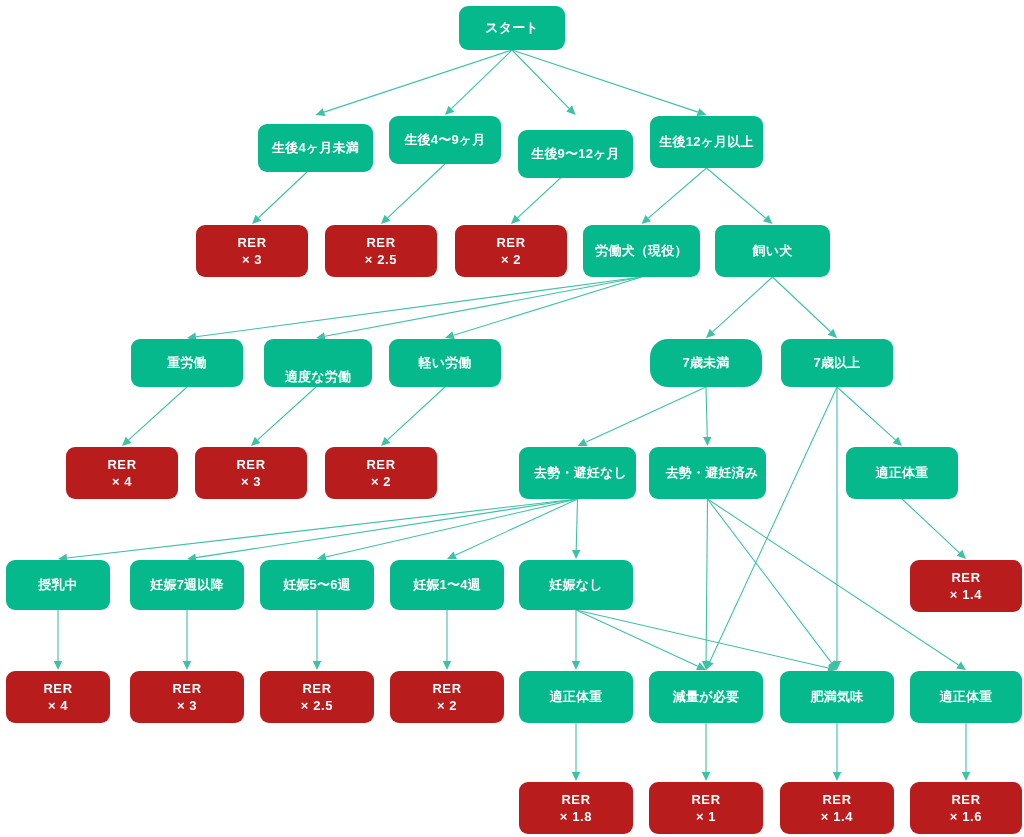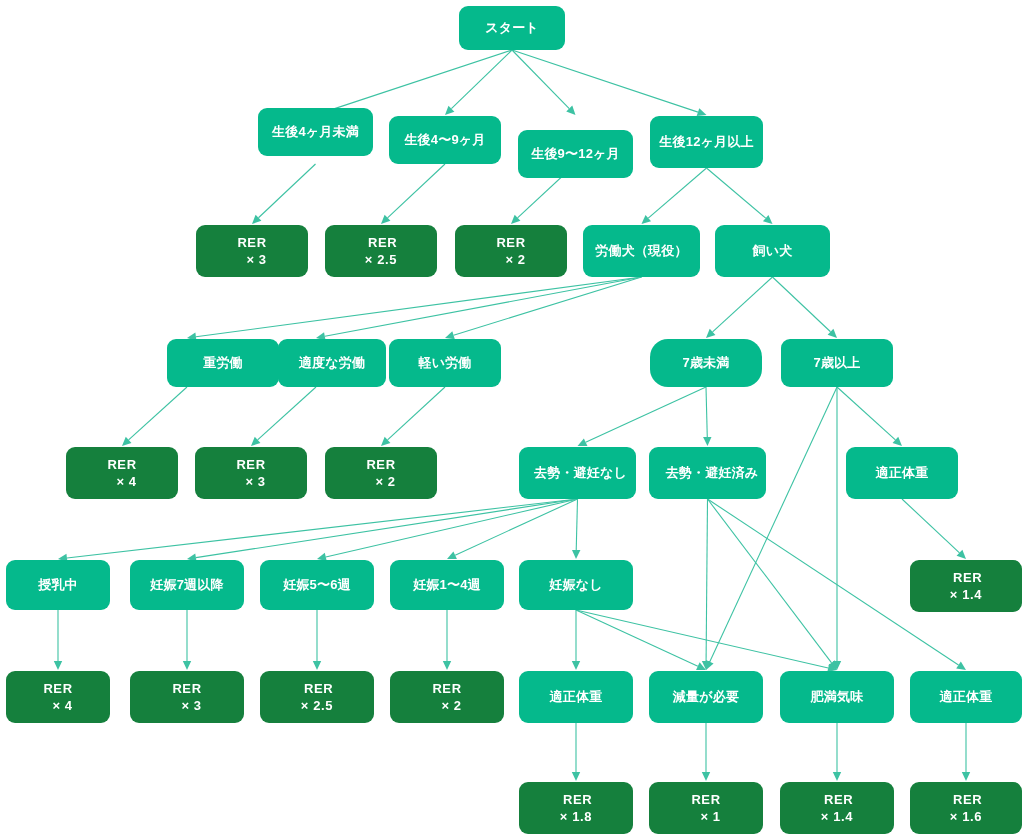--- a/index.html
+++ b/index.html
@@ -39,21 +39,21 @@
     text-align: center;
     color: #ffffff;
     font-size: 13px;
     font-weight: 700;
     line-height: 1.32;
     letter-spacing: 0.2px;
     padding: 2px 6px;
     z-index: 2;
   }
   .node.decision { background: #05b98c; }
-  .node.result   { background: #15803d; text-align: right; }
+  .node.result   { background: #b91c1c; }
   .node .lbl { display: block; white-space: pre-line; }
   .node.result .lbl { font-weight: 700; letter-spacing: 0.6px; }
 </style>
 </head>
 <body>
 
 <div id="chart">
   <svg class="edges" viewBox="0 0 1024 837" xmlns="http://www.w3.org/2000/svg">
       <line x1="512" y1="50" x2="324.031614644802" y2="112.13441950861612" stroke="#3dc2a3" stroke-width="1.1"></line>
       <polygon points="315.5,115 322.69434374882286,108.15299934104185 325.36888554078115,116.11583967619039" fill="#3dc2a3"></polygon>
@@ -136,21 +136,21 @@
       <line x1="706" y1="723" x2="706" y2="772" stroke="#3dc2a3" stroke-width="1.1"></line>
       <polygon points="706,781 701.8,772 710.2,772" fill="#3dc2a3"></polygon>
       <line x1="837" y1="723" x2="837" y2="772" stroke="#3dc2a3" stroke-width="1.1"></line>
       <polygon points="837,781 832.8,772 841.2,772" fill="#3dc2a3"></polygon>
       <line x1="966" y1="723" x2="966" y2="772" stroke="#3dc2a3" stroke-width="1.1"></line>
       <polygon points="966,781 961.8,772 970.2,772" fill="#3dc2a3"></polygon>
     </svg>
 <div class="node decision" style="left: 459px; top: 6px; width: 106px; height: 44px;">
       <span class="lbl">スタート</span>
     </div>
-    <div class="node decision" style="left: 258px; top: 108px; width: 115px; height: 48px;">
+    <div class="node decision" style="left: 258px; top: 124px; width: 115px; height: 48px;">
       <span class="lbl">生後4ヶ月未満</span>
     </div>
     <div class="node decision" style="left: 389px; top: 116px; width: 112px; height: 48px;">
       <span class="lbl">生後4〜9ヶ月</span>
     </div>
     <div class="node decision" style="left: 518px; top: 130px; width: 115px; height: 48px;">
       <span class="lbl">生後9〜12ヶ月</span>
     </div>
     <div class="node decision" style="left: 650px; top: 116px; width: 113px; height: 52px;">
       <span class="lbl">生後12ヶ月以上</span>
@@ -166,24 +166,24 @@
     <div class="node result" style="left: 455px; top: 225px; width: 112px; height: 52px;">
       <span class="lbl">RER
 × 2</span>
     </div>
     <div class="node decision" style="left: 583px; top: 225px; width: 117px; height: 52px;">
       <span class="lbl">労働犬（現役）</span>
     </div>
     <div class="node decision" style="left: 715px; top: 225px; width: 115px; height: 52px;">
       <span class="lbl">飼い犬</span>
     </div>
-    <div class="node decision" style="left: 131px; top: 339px; width: 112px; height: 48px; margin-left: 36px;">
+    <div class="node decision" style="left: 131px; top: 339px; width: 112px; height: 48px;">
       <span class="lbl">重労働</span>
     </div>
-    <div class="node decision" style="left: 278px; top: 339px; width: 108px; height: 48px;">
+    <div class="node decision" style="left: 264px; top: 339px; width: 108px; height: 48px; align-items: flex-end;">
       <span class="lbl">適度な労働</span>
     </div>
     <div class="node decision" style="left: 389px; top: 339px; width: 112px; height: 48px;">
       <span class="lbl">軽い労働</span>
     </div>
     <div class="node decision" style="left: 650px; top: 339px; width: 112px; height: 48px; border-radius: 18px;">
       <span class="lbl">7歳未満</span>
     </div>
     <div class="node decision" style="left: 781px; top: 339px; width: 112px; height: 48px;">
       <span class="lbl">7歳以上</span>

